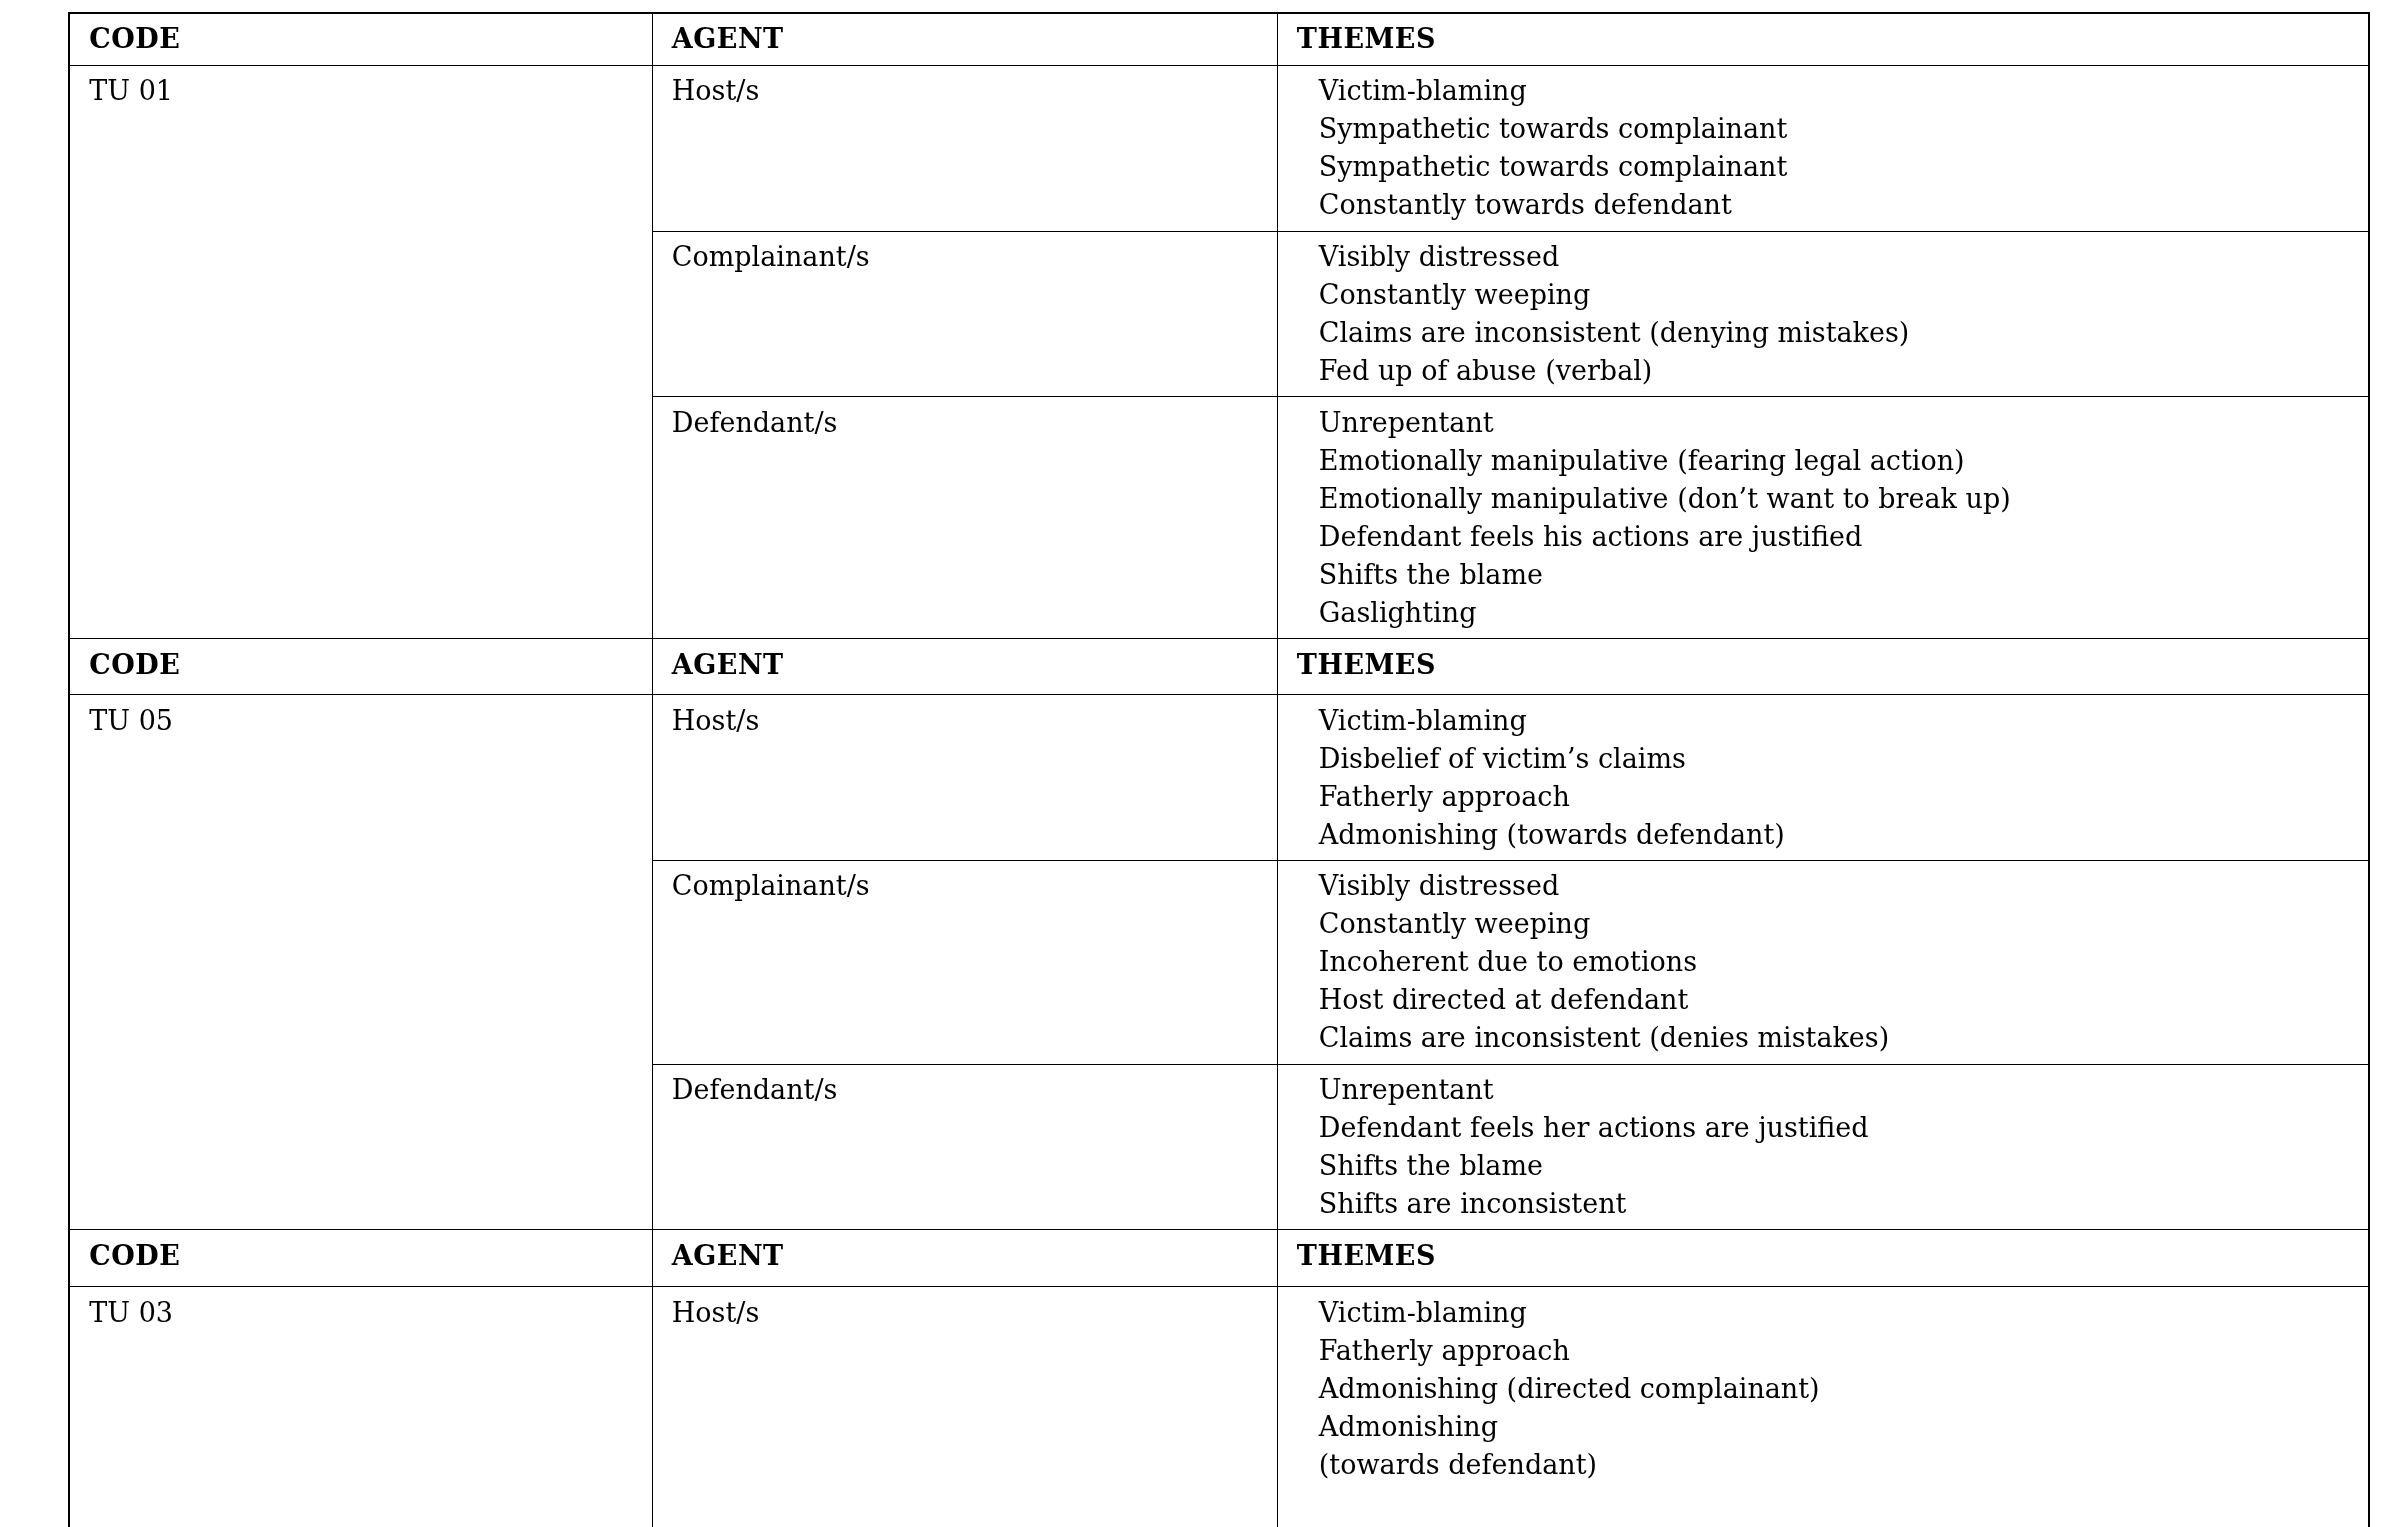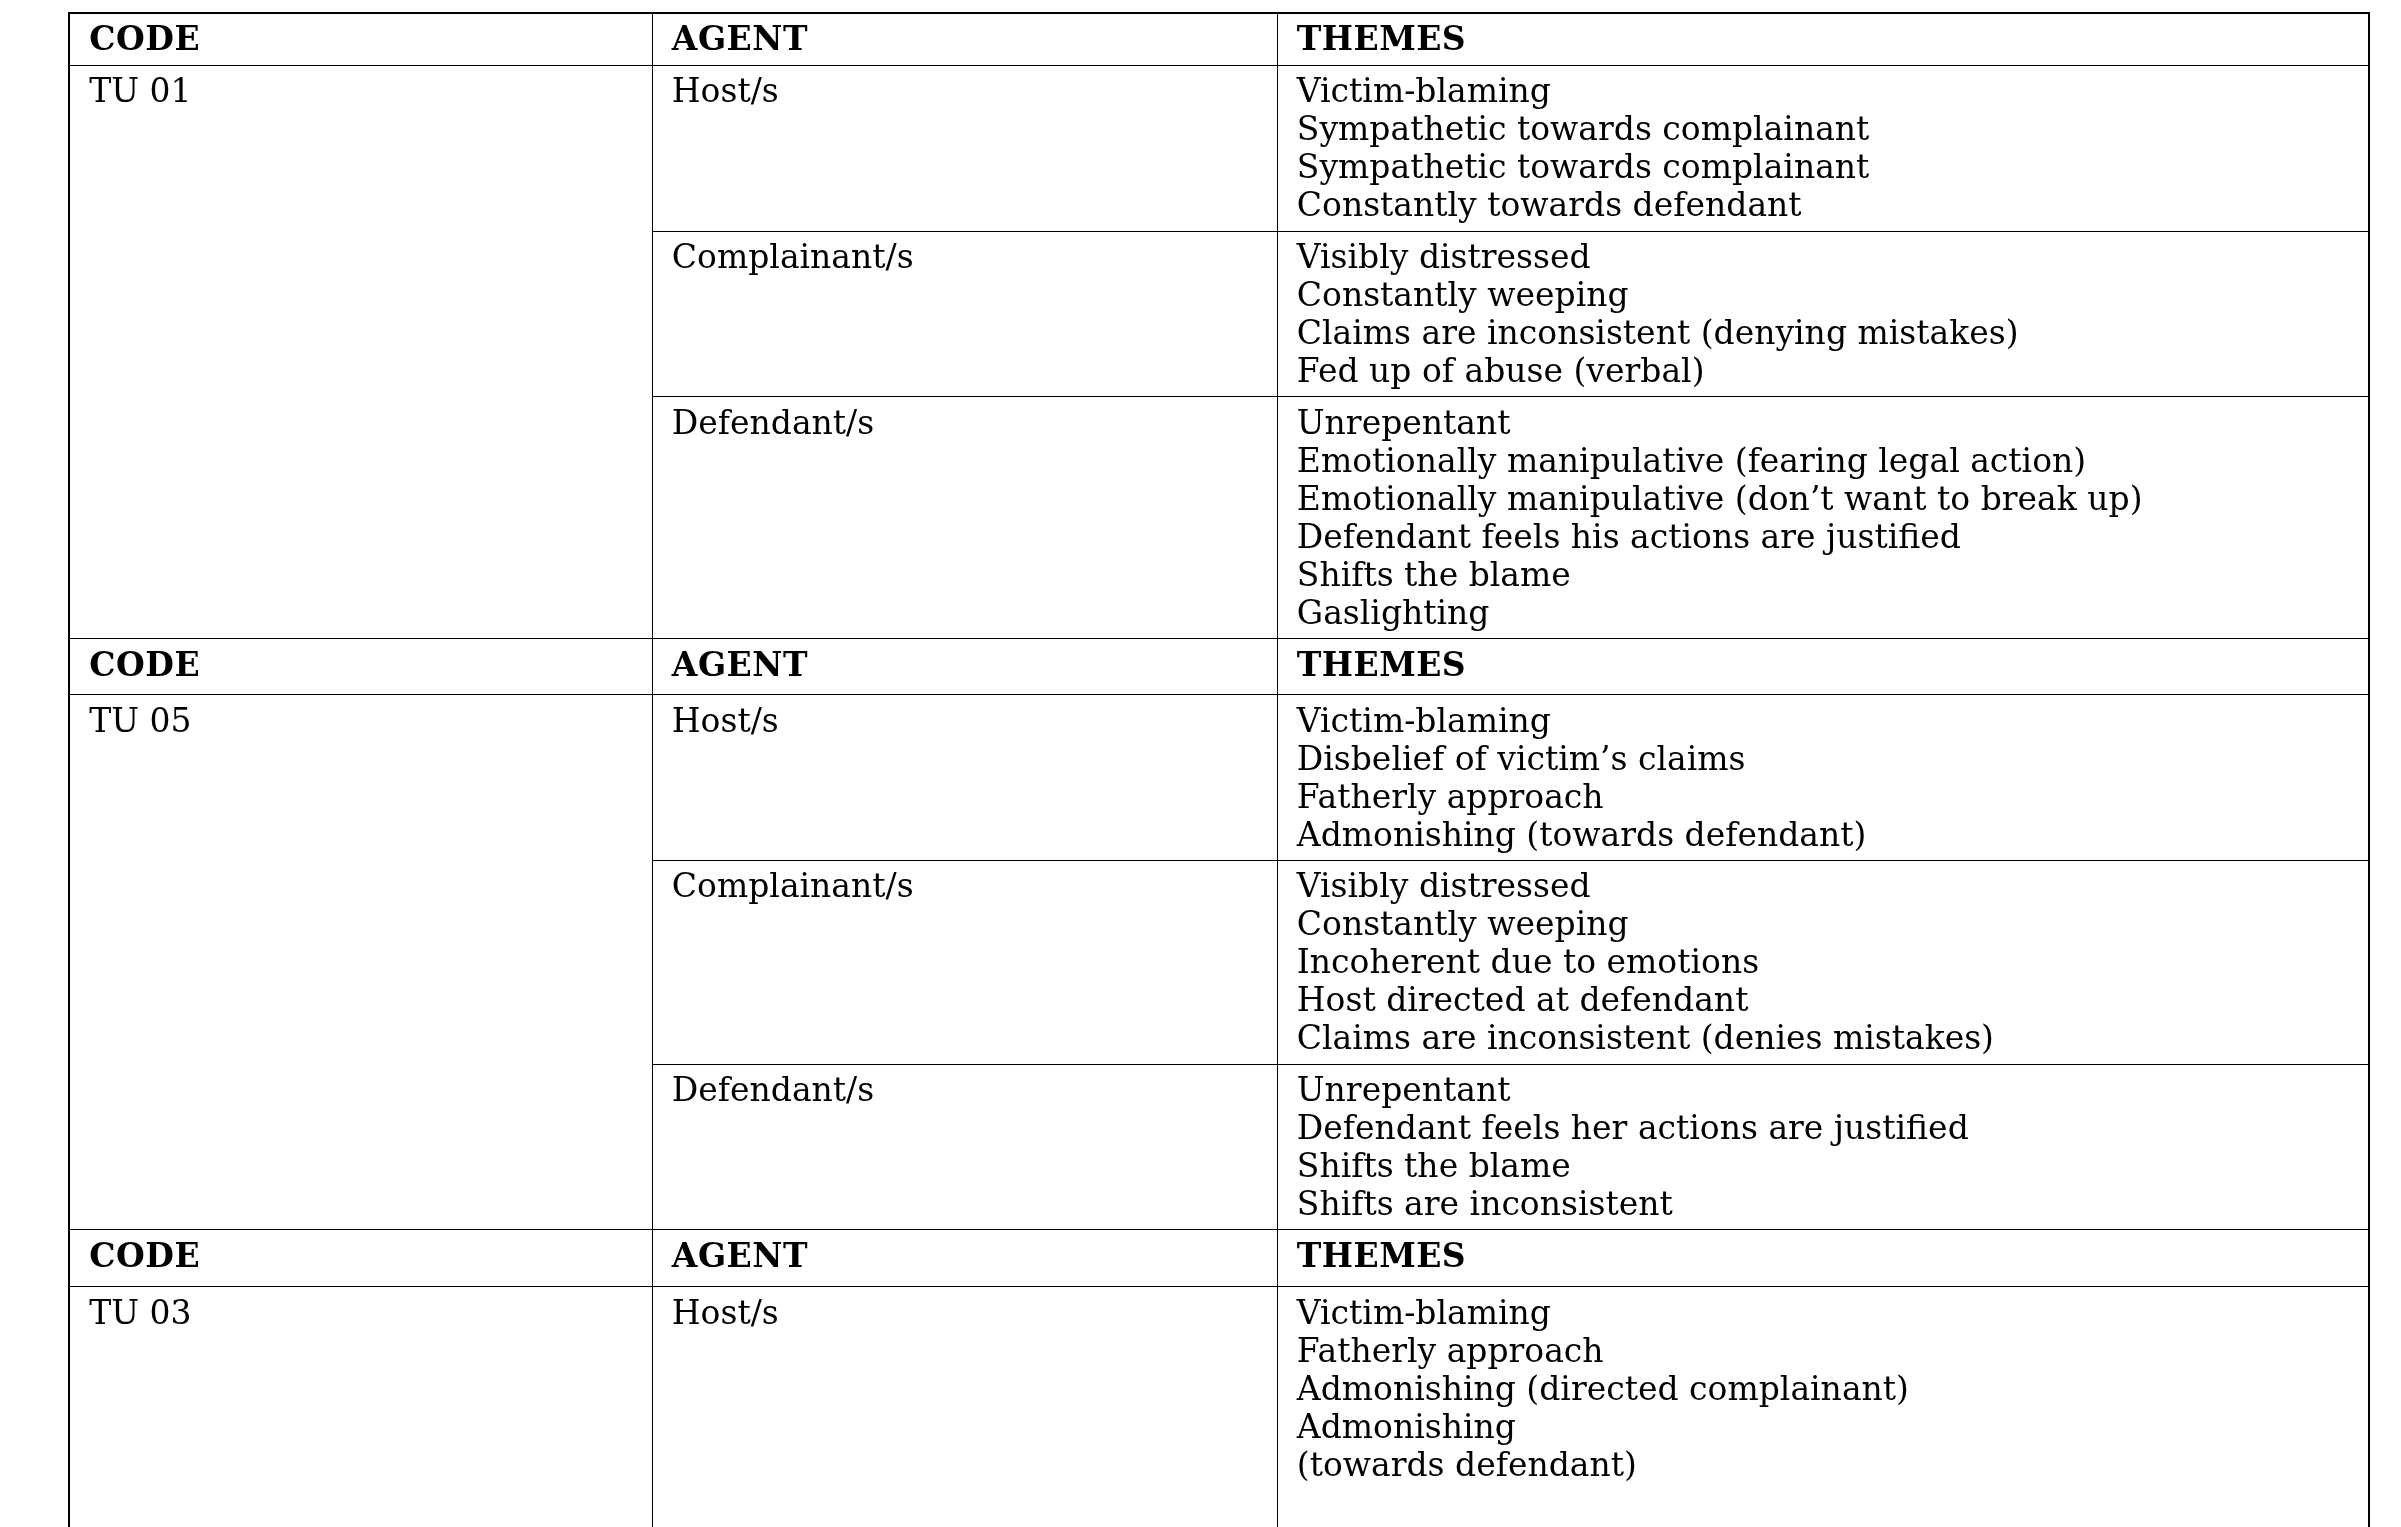--- a/index.html
+++ b/index.html
@@ -21,30 +21,31 @@
     table-layout: fixed;
     border: 2.4px solid #000000;
   }
   .col-code   { width: 583px; }
   .col-agent  { width: 625px; }
   .col-themes { width: 1092px; }
   .doc-table td {
     border: 1.6px solid #000000;
     vertical-align: top;
     padding: 6.4px 11.3px 6.4px 19.3px;
-    font-size: 33px;
+    font-size: 27px;
     line-height: 38px;
     overflow: hidden;
   }
   .hd {
     font-weight: bold;
     letter-spacing: 0.5px;
   }
   .tl {
     white-space: nowrap;
+    margin-left: 22px;
   }
 </style>
 </head>
 <body>
 
 <table class="doc-table">
   <colgroup>
     <col class="col-code">
     <col class="col-agent">
     <col class="col-themes">

